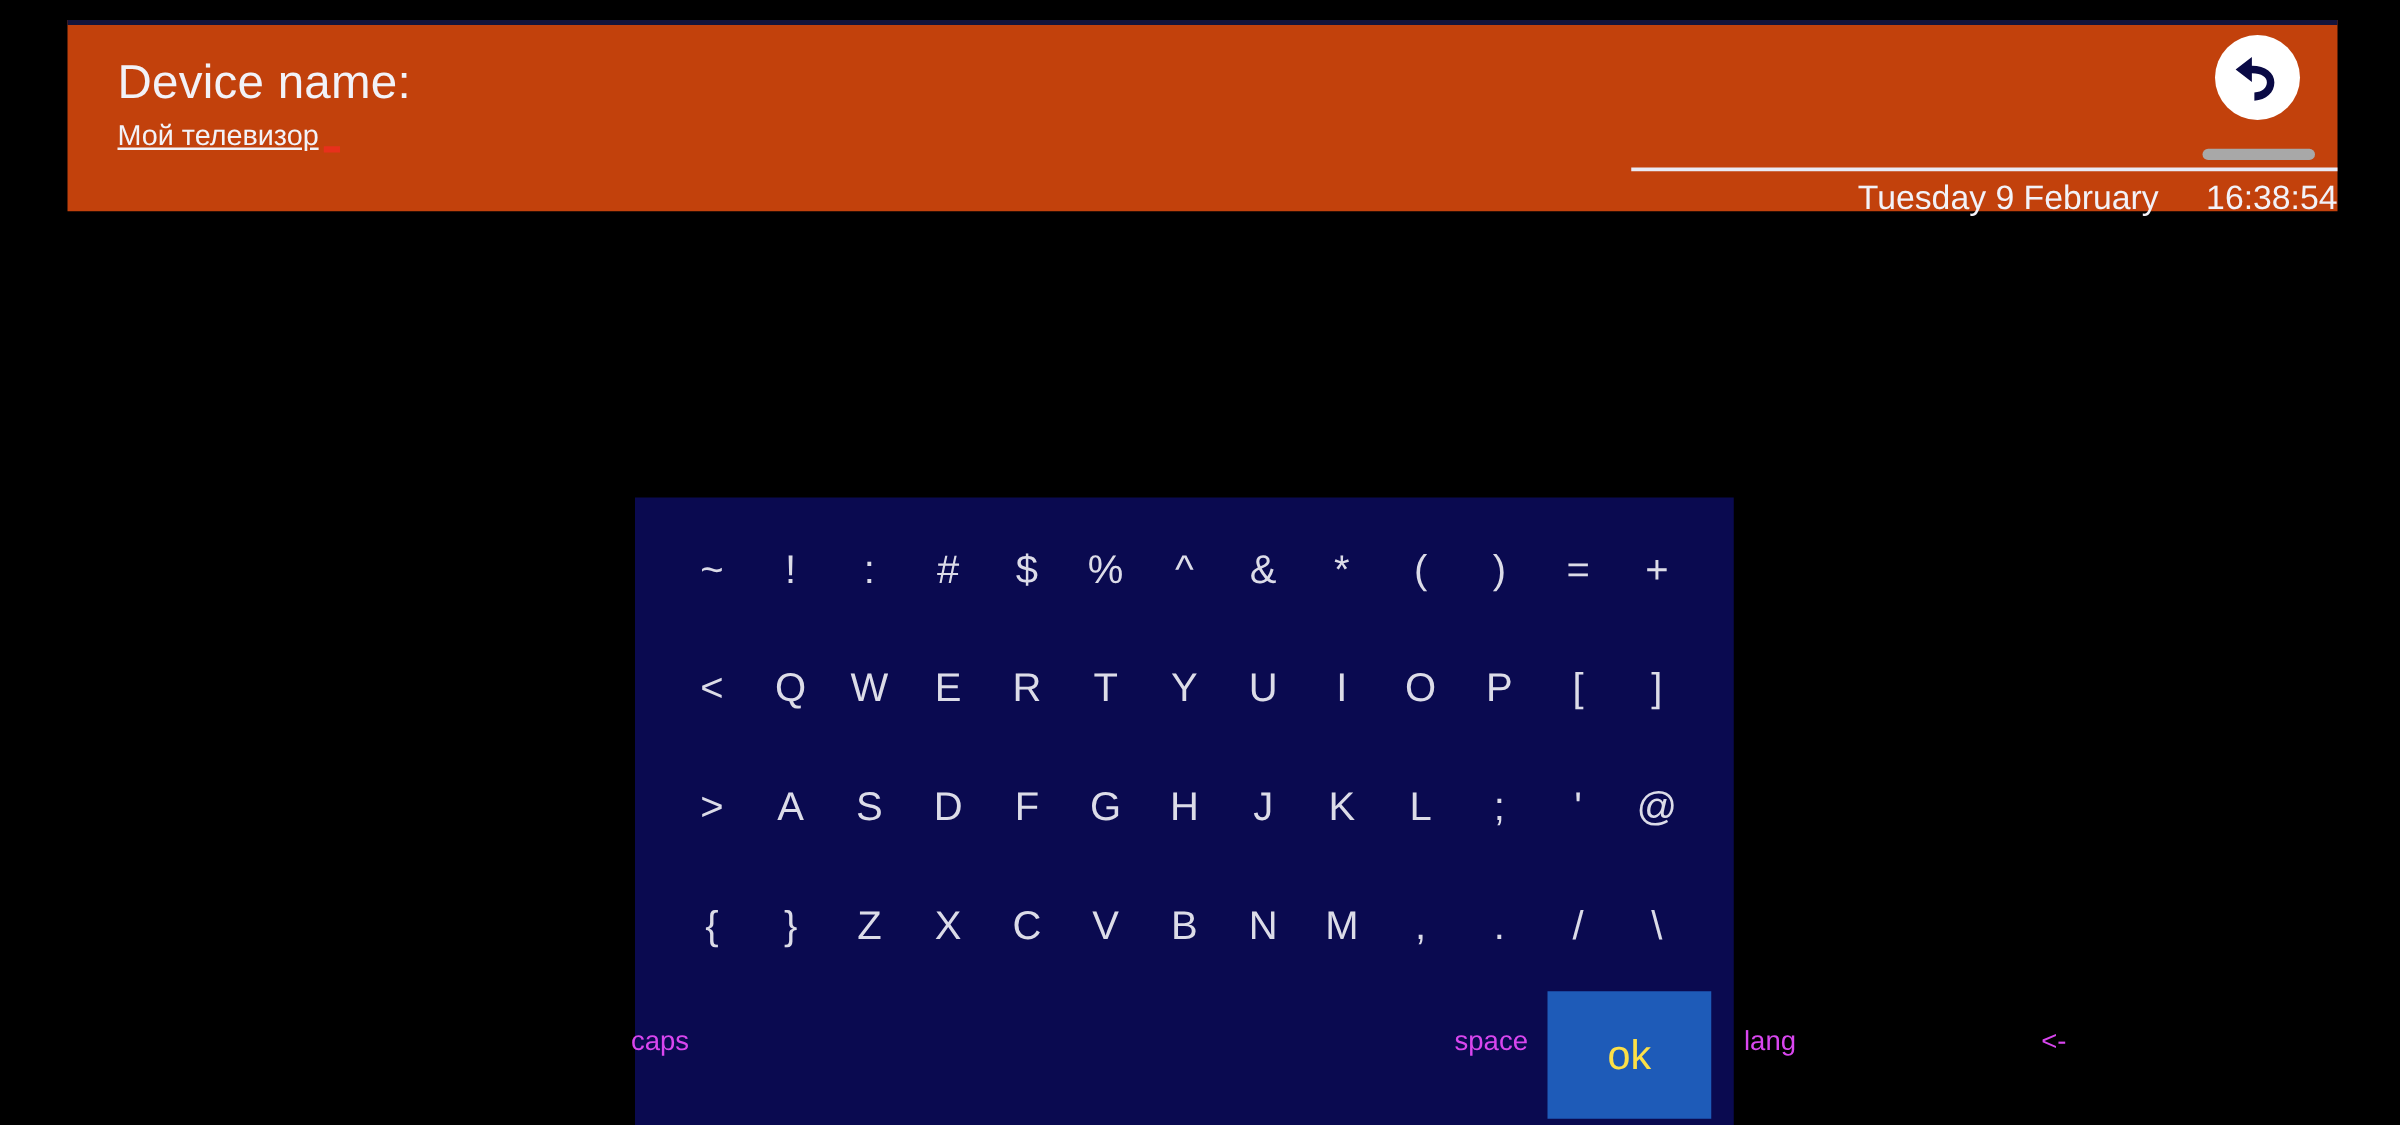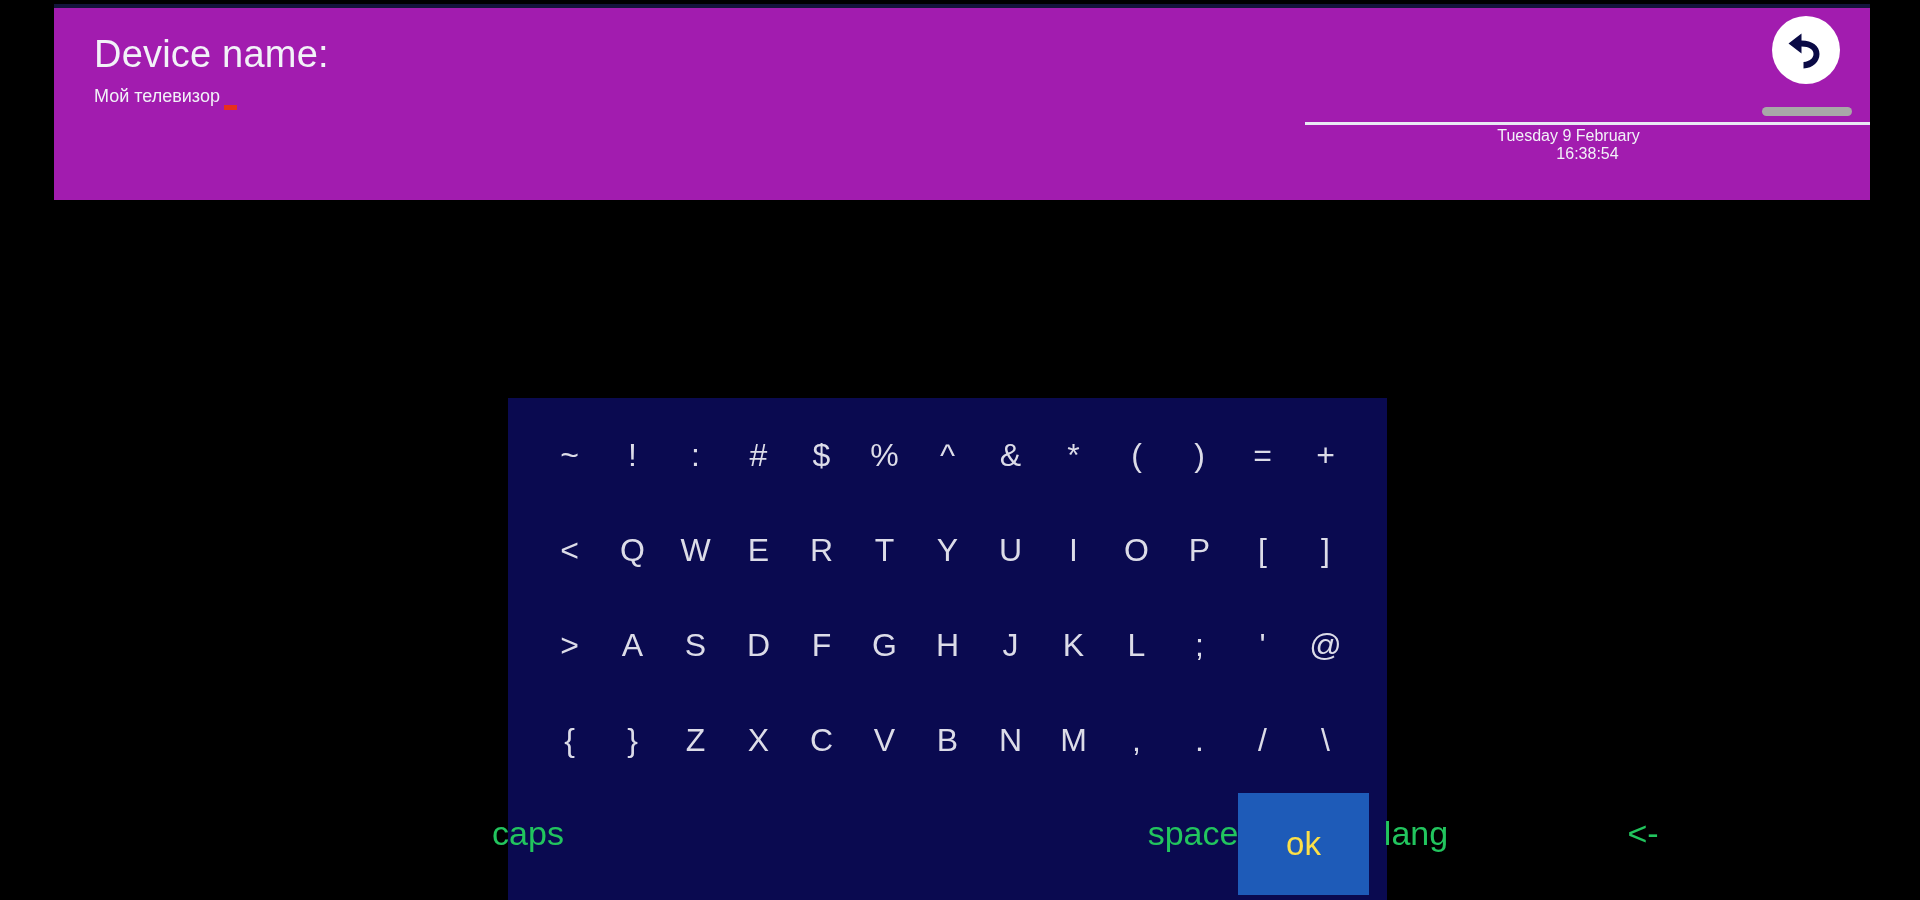--- a/index.html
+++ b/index.html
@@ -16,24 +16,24 @@
     position: relative;
     width: 1920px;
     height: 900px;
     background: #000000;
   }
 
   
   #header {
     position: absolute;
     left: 54px;
-    top: 4px;
+    top: 16px;
     width: 1816px;
-    height: 196px;
-    background: #a21caf;
+    height: 153px;
+    background: #c2410c;
     box-sizing: border-box;
   }
 
   #header-top-edge {
     position: absolute;
     left: 0;
     top: 0;
     width: 100%;
     height: 4px;
     background: #14143c;
@@ -55,23 +55,24 @@
   }
 
   #device-value-row {
     display: flex;
     align-items: flex-end;
     margin-top: 4px;
   }
 
   #device-value {
     color: #f2f2f8;
-    font-size: 18px;
+    font-size: 23px;
     line-height: 33px;
     white-space: nowrap;
+    text-decoration: underline;
   }
 
   #text-cursor {
     width: 13px;
     height: 5px;
     background: #e8301c;
     margin-left: 4px;
     margin-bottom: 3px;
     flex: 0 0 auto;
   }
@@ -111,23 +112,22 @@
   #datetime-row {
     position: absolute;
     left: 1251px;
     top: 125px;
     width: 565px;
     height: 34px;
     display: flex;
     align-items: center;
     justify-content: flex-end;
     color: #f2f2f8;
-    font-size: 16px;
+    font-size: 27px;
     white-space: nowrap;
-    flex-direction: column;
   }
 
   #date-text { margin-right: 38px; }
 
   
   #keyboard {
     position: absolute;
     left: 508px;
     top: 398px;
     width: 879px;
@@ -164,22 +164,22 @@
   #kb-fn-row {
     position: absolute;
     left: 0px;
     top: 395px;
     width: 879px;
     height: 107px;
   }
 
   .fn-key {
     position: absolute;
-    color: #22c55e;
-    font-size: 34px;
+    color: #d946ef;
+    font-size: 22px;
     line-height: 40px;
     text-align: center;
     cursor: default;
     user-select: none;
   }
 
   #key-caps  { left: 538px;  top: 0px; width: 120px; transform: translateX(-538px); }
 
   #key-caps  { left: 498px; top: 20px; width: 120px; }
   #key-lang  { left: 625px; top: 20px; width: 120px; }

